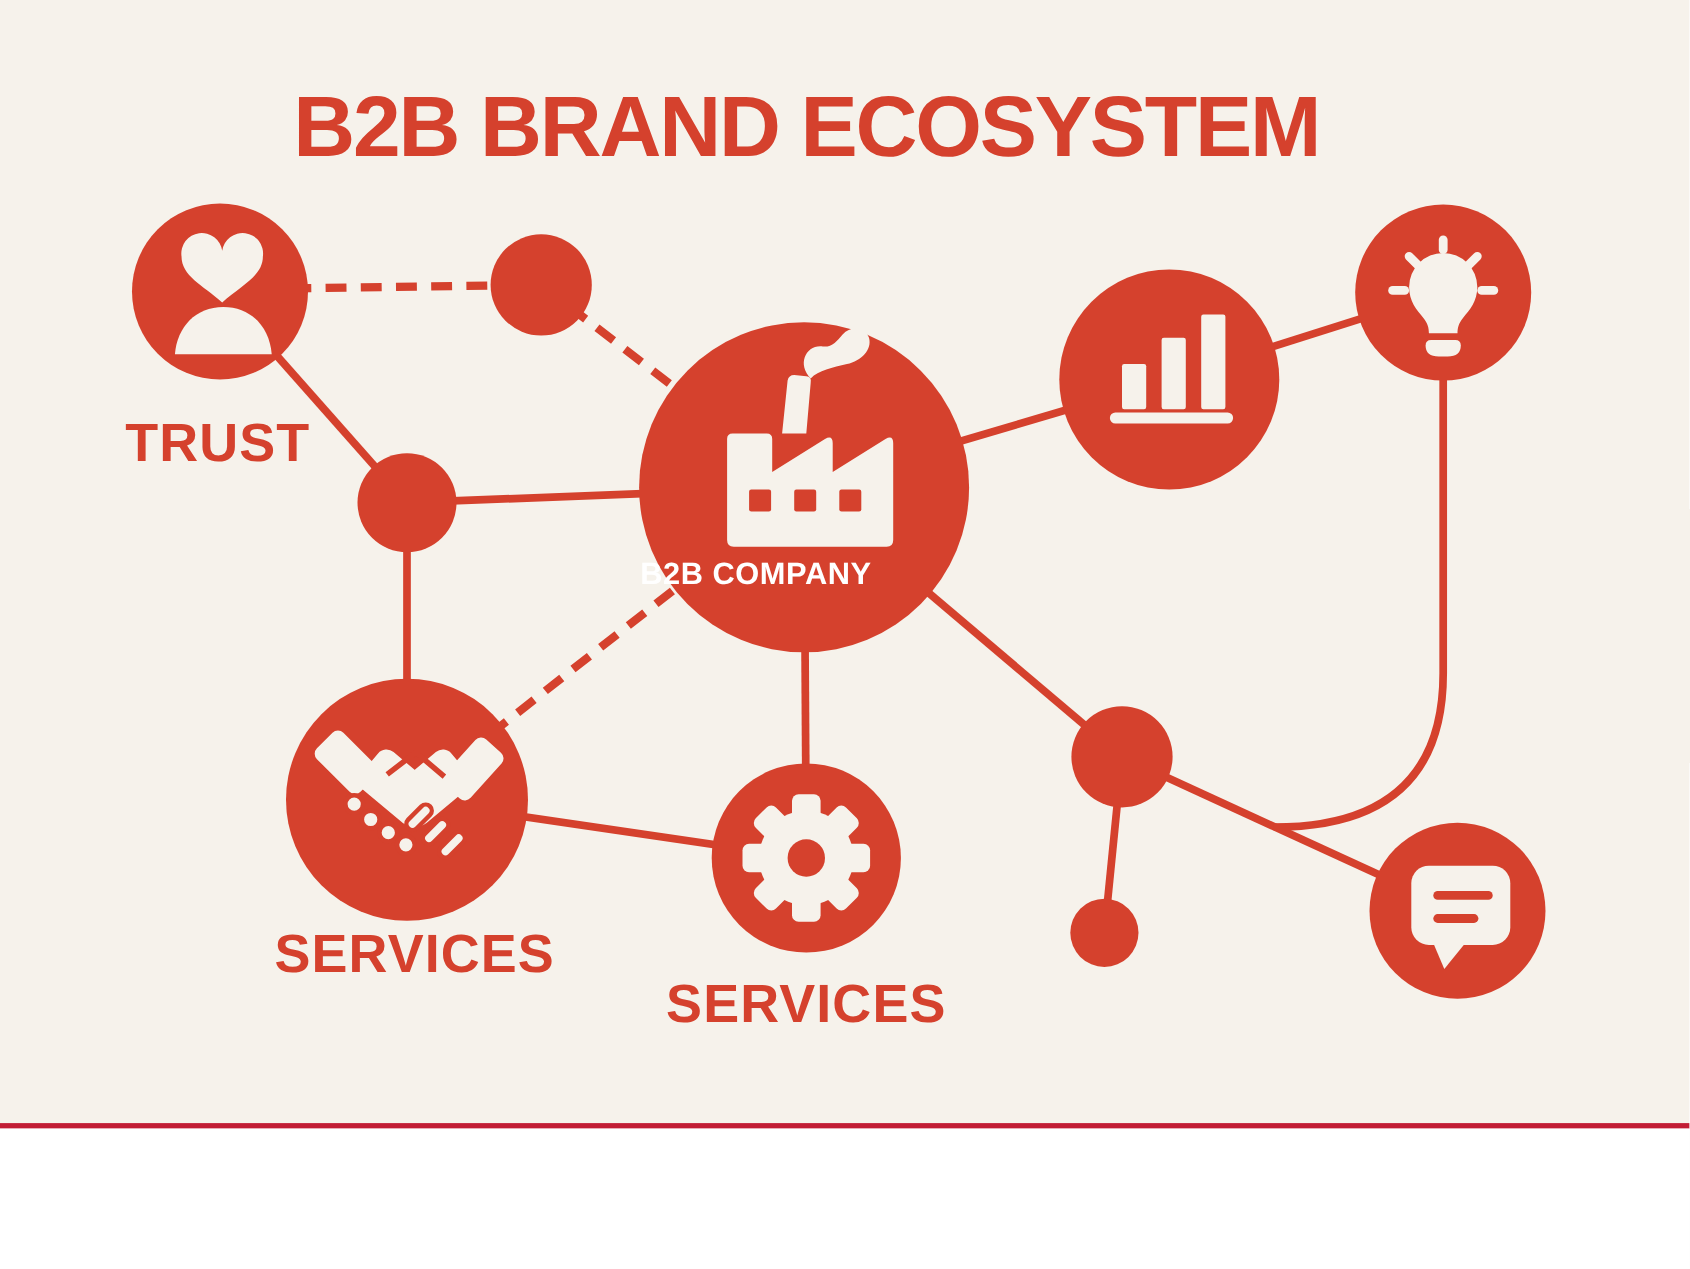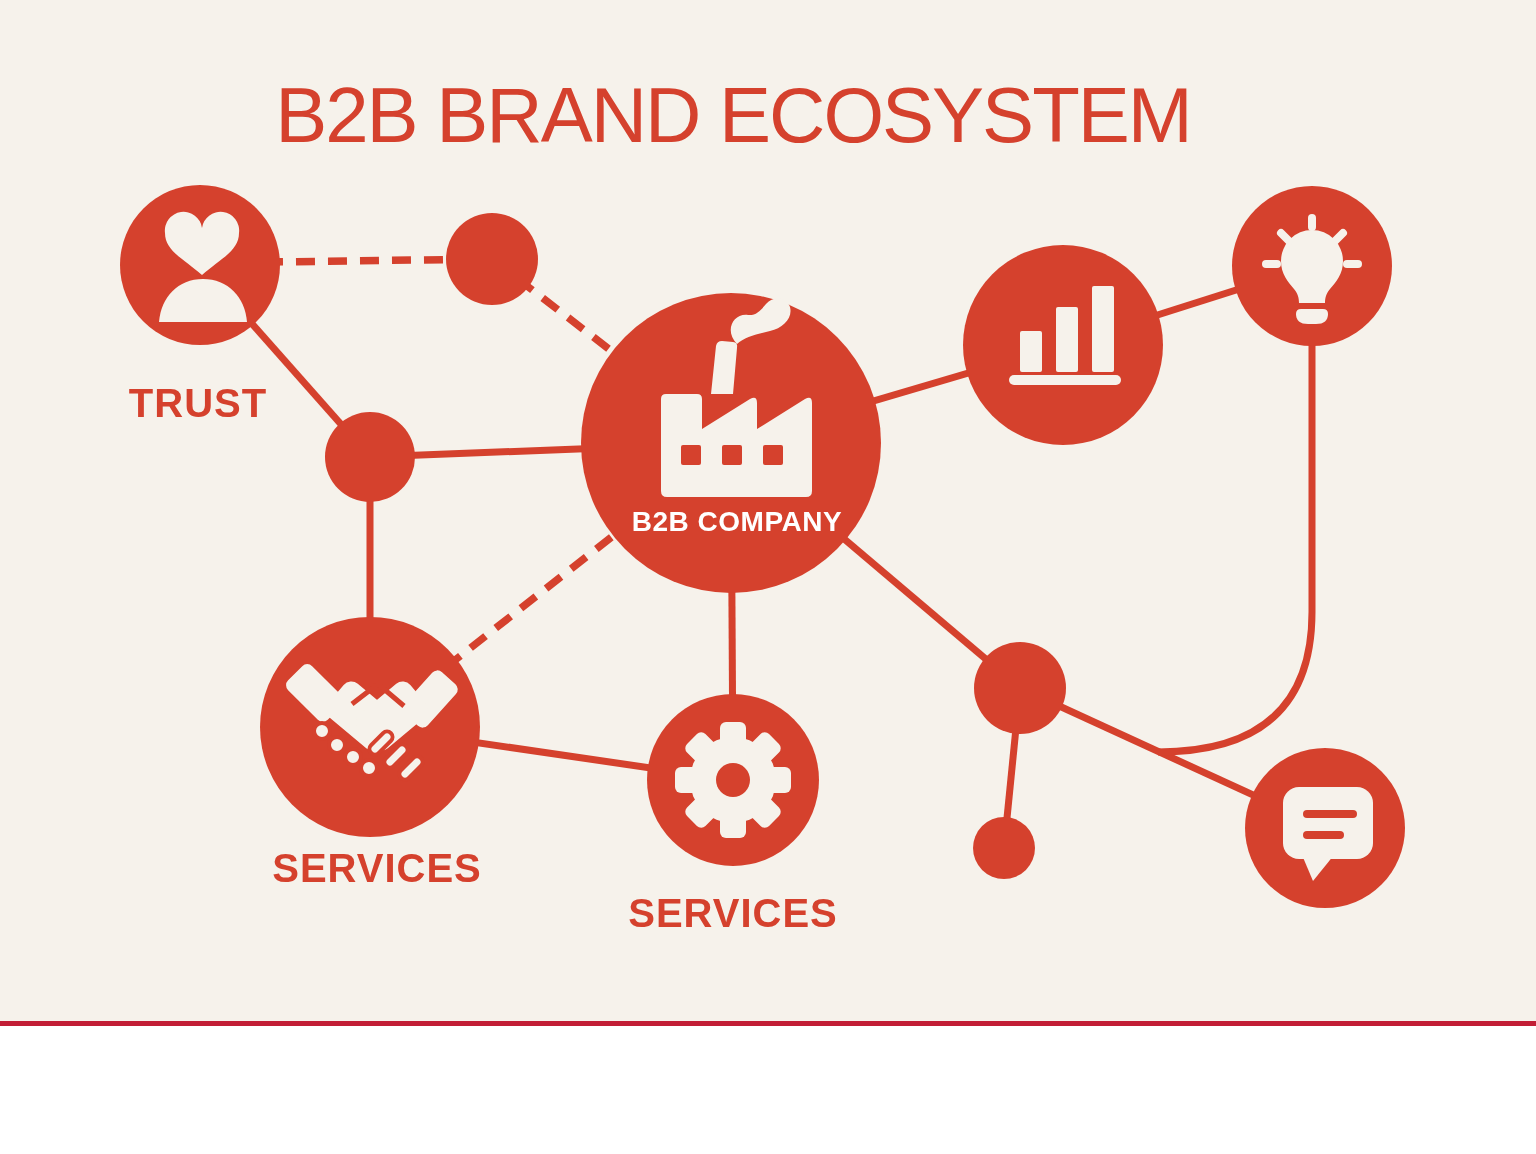--- a/index.html
+++ b/index.html
@@ -15,31 +15,31 @@
   html,body{width:1536px;height:1154px;background:#fff;overflow:hidden;
     font-family:"Liberation Sans","DejaVu Sans",sans-serif;}
   .stage{position:relative;width:1536px;height:1154px;background:#fff;}
   .canvas{position:absolute;left:0;top:0;width:1536px;height:1021px;
     background:var(--bg,#F6F2EB);}
   .diagram-svg{position:absolute;left:0;top:0;}
   .fr{fill:var(--primary,#D5412D);}
   .sr{stroke:var(--primary,#D5412D);}
   .fw{fill:var(--bg,#F6F2EB);}
   .title{position:absolute;left:0;top:70px;width:1466px;text-align:center;
-    color:var(--primary,#D5412D);font-size:78px;font-weight:400;
+    color:var(--primary,#D5412D);font-size:78px;font-weight:700;
     letter-spacing:-2px;white-space:nowrap;}
   .node-label{position:absolute;color:var(--primary,#D5412D);
-    font-weight:800;font-size:40px;letter-spacing:1px;text-align:center;
+    font-weight:800;font-size:49px;letter-spacing:1px;text-align:center;
     line-height:45px;}
   .label-trust{left:98px;top:381px;width:200px;}
   .label-services-1{left:227px;top:846px;width:300px;}
   .label-services-2{left:583px;top:891px;width:300px;}
   .label-target{left:913px;top:456px;width:300px;}
   .label-center{position:absolute;left:582px;top:506px;width:310px;
-    text-align:center;color:#fff;font-size:28px;font-weight:700;
+    text-align:left;color:#fff;font-size:28px;font-weight:700;
     letter-spacing:0.5px;white-space:nowrap;}
   .rule{position:absolute;left:0;top:1021px;width:1536px;height:5px;
     background:var(--rule,#C21D35);}
   .footer{position:absolute;left:0;top:1026px;width:1536px;height:128px;
     background:#fff;}
 </style>
 </head>
 <body>
 
 <div class="stage">

